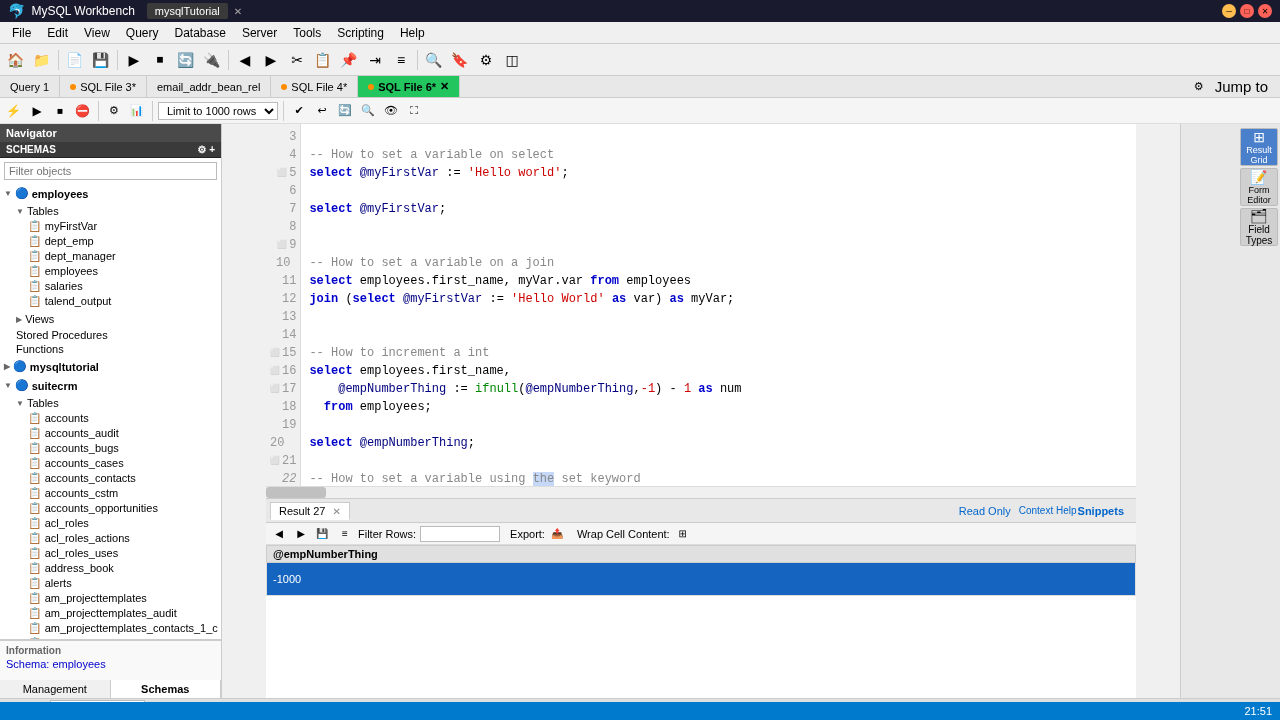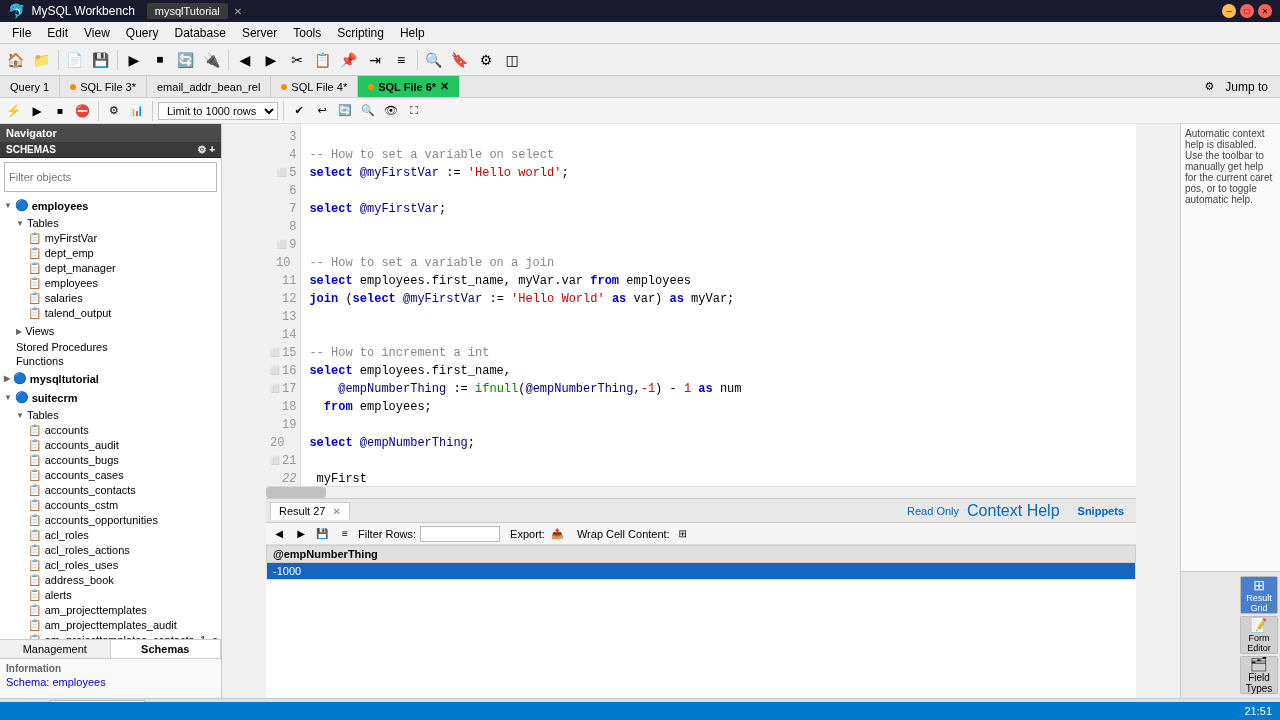--- a/index.html
+++ b/index.html
@@ -71,21 +71,21 @@
     
     #result-panel { height: 200px; border-top: 1px solid #ccc; display: flex; flex-direction: column; }
     #result-tabs { background: #e8e8e8; border-bottom: 1px solid #ccc; height: 24px; display: flex; align-items: center; padding: 0 4px; }
     .result-tab { padding: 2px 8px; font-size: 11px; cursor: pointer; border: 1px solid transparent; }
     .result-tab.active { background: #fff; border-color: #ccc; border-bottom-color: #fff; }
     .result-tab-close { font-size: 10px; color: #888; margin-left: 4px; }
     #result-toolbar { background: #f5f5f5; border-bottom: 1px solid #ddd; height: 22px; display: flex; align-items: center; padding: 0 4px; gap: 4px; font-size: 11px; }
     #result-grid { flex: 1; overflow-y: auto; font-size: 11px; }
     #result-grid table { width: 100%; border-collapse: collapse; }
     #result-grid th { background: #e0e0e0; border: 1px solid #ccc; padding: 2px 6px; text-align: left; font-size: 11px; }
-    #result-grid td { border: 1px solid #ddd; padding: 2px 6px; }
+    #result-grid td { border: 1px solid #ddd; padding: 10px 6px; }
     #result-grid td.selected { background: #1565c0; color: #fff; }
 
     
     #right-panel { width: 100px; background: #e8e8e8; border-left: 1px solid #ccc; display: flex; flex-direction: column; }
     #context-help { flex: 1; font-size: 10px; padding: 4px; color: #444; background: #f9f9f9; border-bottom: 1px solid #ccc; }
     #right-buttons { display: flex; flex-direction: column; align-items: flex-end; padding: 4px 2px; gap: 2px; }
     .r-btn { width: 38px; height: 38px; background: #d0d0d0; border: 1px solid #bbb; border-radius: 2px; cursor: pointer; font-size: 9px; text-align: center; display: flex; flex-direction: column; align-items: center; justify-content: center; }
     .r-btn.active { background: #4a7fcb; color: #fff; }
 
     
@@ -158,21 +158,21 @@
 </div>
 
 <div id="sql-tabbar">
   <div class="sql-tab">Query 1</div>
   <div class="sql-tab"><span class="dot"></span>SQL File 3*</div>
   <div class="sql-tab">email_addr_bean_rel</div>
   <div class="sql-tab"><span class="dot"></span>SQL File 4*</div>
   <div class="sql-tab active"><span class="dot"></span>SQL File 6* <span class="close-x">✕</span></div>
   <div class="right-icons" style="margin-left:auto; display:flex; align-items:center; padding-right:8px; gap:4px;">
     <button class="tool-btn" style="font-size:11px;">⚙</button>
-    <span style="font-size:12px; padding-right:4px;">Jump to</span>
+    <span style="font-size:15px; padding-right:4px;">Jump to</span>
   </div>
 </div>
 
 <div id="query-toolbar">
   <button class="tool-btn" style="width:20px; height:20px; font-size:12px;">⚡</button>
   <button class="tool-btn" style="width:20px; height:20px; font-size:12px;">▶</button>
   <button class="tool-btn" style="width:20px; height:20px; font-size:12px;">⏹</button>
   <button class="tool-btn" style="width:20px; height:20px; font-size:12px;">⛔</button>
   <div class="tool-sep"></div>
   <button class="tool-btn" style="width:20px; height:20px; font-size:11px;">⚙</button>
@@ -191,21 +191,21 @@
 </div>
 
 <div id="main">
 
   <div id="navigator">
     <div id="nav-header">Navigator</div>
     <div style="background:#3a3a3a; color:#fff; padding:2px 6px; font-size:10px; font-weight:bold; border-bottom:1px solid #222;">SCHEMAS
       <span style="float:right; cursor:pointer;">⚙ +</span>
     </div>
     <div id="nav-search">
-      <input type="text" placeholder="Filter objects" style="width: 100%; border: 1px solid rgb(187, 187, 187); padding: 8px 4px; font-size: 11px;">
+      <input type="text" placeholder="Filter objects" style="width: 100%; border: 1px solid rgb(187, 187, 187); padding: 2px 4px; font-size: 11px;">
     </div>
     <div id="nav-tree">
 
       <div class="tree-group">
         <div class="tree-group-header">
           <span class="tri">▼</span><span style="color:#4a7fcb;">🔵</span> employees
         </div>
         <div class="tree-children">
           <div class="tree-group">
             <div class="tree-group-header" style="font-weight:normal;">
@@ -262,27 +262,27 @@
               <div class="tree-item">📋 am_projecttemplates_audit</div>
               <div class="tree-item">📋 am_projecttemplates_contacts_1_c</div>
               <div class="tree-item">📋 am_projecttemplates_project_1_c</div>
 
             </div>
           </div>
         </div>
       </div>
     </div>
     <div id="nav-footer">
+      <div id="nav-info">
+        <div style="font-weight:bold; font-size:10px; color:#666;">Information</div>
+        <div style="color:#0000cc; font-size:11px; margin-top:2px;">Schema: employees</div>
+      </div>
       <div id="nav-tabs">
         <div class="nav-tab">Management</div>
         <div class="nav-tab active">Schemas</div>
-      </div>
-      <div id="nav-info">
-        <div style="font-weight:bold; font-size:10px; color:#666;">Information</div>
-        <div style="color:#0000cc; font-size:11px; margin-top:2px;">Schema: employees</div>
       </div>
     </div>
   </div>
 
   <div id="editor-area">
     <div id="code-editor">
       <div id="line-numbers">
           <div style="display: flex; align-items: center; justify-content: flex-end; gap: 2px; height: 18px;">
             <span>3</span>
           </div>
@@ -362,36 +362,37 @@
 <span class="kw">join</span> (<span class="kw">select</span> <span class="var">@myFirstVar</span> := <span class="str">'Hello World'</span> <span class="kw">as</span> var) <span class="kw">as</span> myVar;
 ​
 ​
 <span class="cmt">-- How to increment a int</span>
 <span class="kw">select</span> employees.first_name,
     <span class="var">@empNumberThing</span> := <span class="fn">ifnull</span>(<span class="var">@empNumberThing</span>,<span class="num">-1</span>) - <span class="num">1</span> <span class="kw">as</span> num
   <span class="kw">from</span> employees;
 ​
 <span class="kw">select</span> <span class="var">@empNumberThing</span>;
 ​
+<span class="cmt">-- How to set a variable using <span style="background:#c5d8f8;">the</span> set keyword</span>
  myFirst
       </div>
     </div>
 
     <div id="h-scroll">
       <div style="width:100%; height:100%; background:#f0f0f0; position:relative;">
         <div style="position:absolute; left:0; width:60px; height:100%; background:#c0c0c0; border-radius:3px;"></div>
       </div>
     </div>
 
     <div id="result-panel">
       <div id="result-tabs">
         <span class="result-tab active">Result 27 <span class="result-tab-close">✕</span></span>
         <div style="flex:1;"></div>
         <span style="font-size:11px; padding-right:8px; color:#0066cc; cursor:pointer;">Read Only</span>
-        <span style="font-size:16px; padding-right:18px; color:#0066cc; cursor:pointer;">Context Help</span>
+        <span style="font-size:10px; padding-right:1px; color:#0066cc; cursor:pointer;">Context Help</span>
         <span style="font-size:11px; padding-right:8px; color:#0066cc; cursor:pointer;font-weight:bold;">Snippets</span>
       </div>
       <div id="result-toolbar">
         <button class="tool-btn" style="width:18px;height:18px;font-size:10px;">◀</button>
         <button class="tool-btn" style="width:18px;height:18px;font-size:10px;">▶</button>
         <button class="tool-btn" style="width:18px;height:18px;font-size:10px;">💾</button>
         <button class="tool-btn" style="width:18px;height:18px;font-size:10px;">≡</button>
         <span>Filter Rows:</span>
         <input type="text" style="width: 80px; border: 1px solid rgb(187, 187, 187); font-size: 11px; padding: 1px 3px;">
         <span style="margin-left:6px;">Export:</span>
@@ -411,23 +412,20 @@
               <td class="selected">-1000</td>
             </tr>
           </tbody>
         </table>
       </div>
     </div>
 
   </div>
 
   <div id="right-panel">
-    <div id="context-help" style="flex:1; overflow-y:auto; padding:4px; font-size:10px; color:#444; background:#f9f9f9;">
-      Automatic context help is disabled. Use the toolbar to manually get help for the current caret pos, or to toggle automatic help.
-    </div>
     <div id="right-buttons">
       <div class="r-btn active">
         <span style="font-size:14px;">⊞</span>
         <span style="font-size:9px;">Result Grid</span>
       </div>
       <div class="r-btn">
         <span style="font-size:14px;">📝</span>
         <span style="font-size:9px;">Form Editor</span>
       </div>
       <div class="r-btn">

